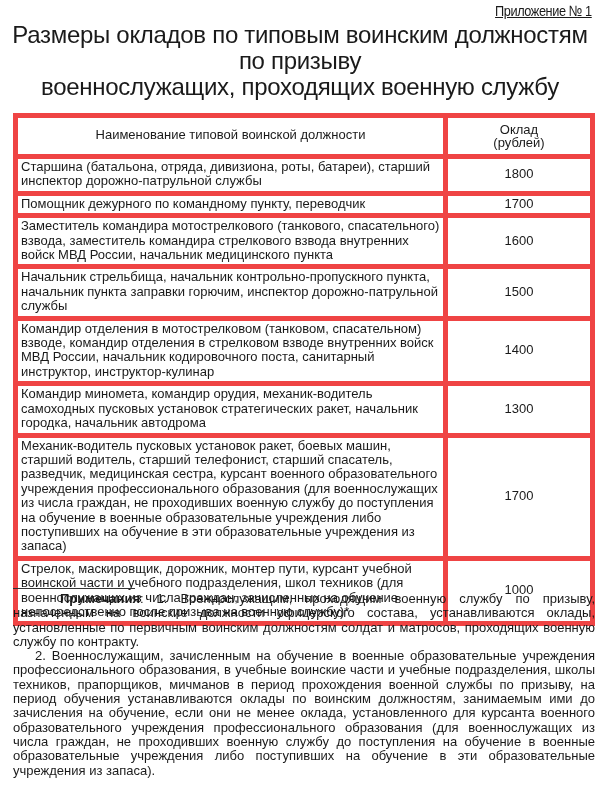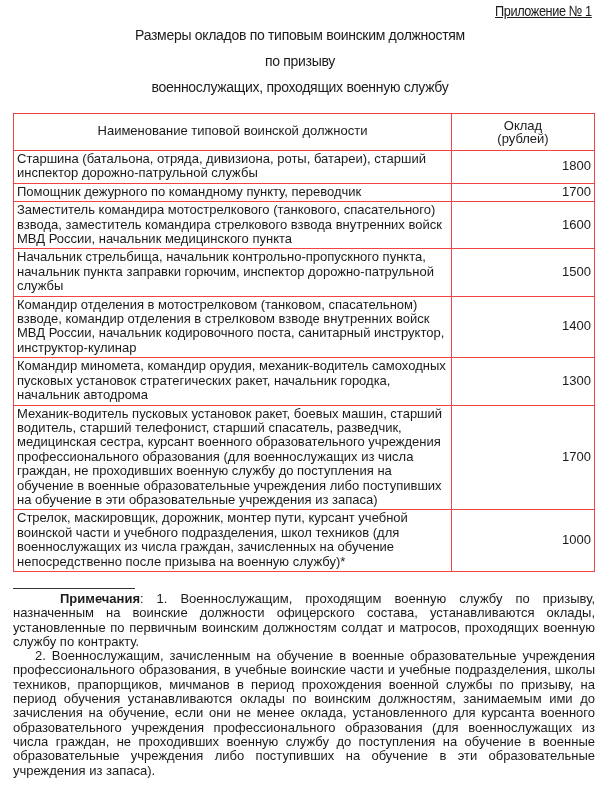--- a/index.html
+++ b/index.html
@@ -9,37 +9,37 @@
       color: #1a1a1a;
       position: relative;
     }
     .appendix {
       position: absolute; right: 8px; top: 2px;
       font-size: 15px; text-decoration: underline;
       letter-spacing: -0.5px; transform: scaleX(0.85); transform-origin: right top;
     }
     .title {
       position: absolute; left: 0; right: 0; top: 22px;
-      text-align: center; font-size: 14px; line-height: 26px;
+      text-align: center; font-size: 24px; line-height: 26px;
       letter-spacing: -0.3px;
     }
     table.salary {
       position: absolute; left: 13px; top: 113px;
       width: 582px; border-collapse: collapse;
       font-size: 13px; line-height: 14.4px;
     }
     table.salary td, table.salary th {
-      border: 1px solid #ef4444;
+      border: 5px solid #ef4444;
       vertical-align: middle;
       padding: 1px 3px 2px 3px;
       font-weight: normal;
     }
     table.salary th { text-align: center; }
     th.col-name { height: 33px; }
-    td.pay { text-align: right; width: 136px; }
+    td.pay { text-align: center; width: 136px; }
     th.col-pay { width: 136px; line-height: 13px; margin-top: 45px; }
     .footnote-rule {
       position: absolute; left: 13px; top: 588px; width: 122px;
       border-top: 1px solid #333;
     }
     .notes {
       position: absolute; left: 13px; top: 592px; width: 582px;
       font-size: 13px; line-height: 14.3px; text-align: justify;
     }
     .notes p { margin: 0; text-indent: 22px; }

